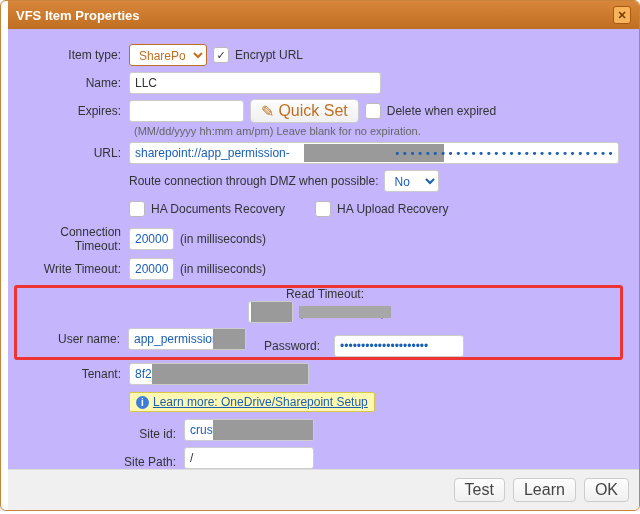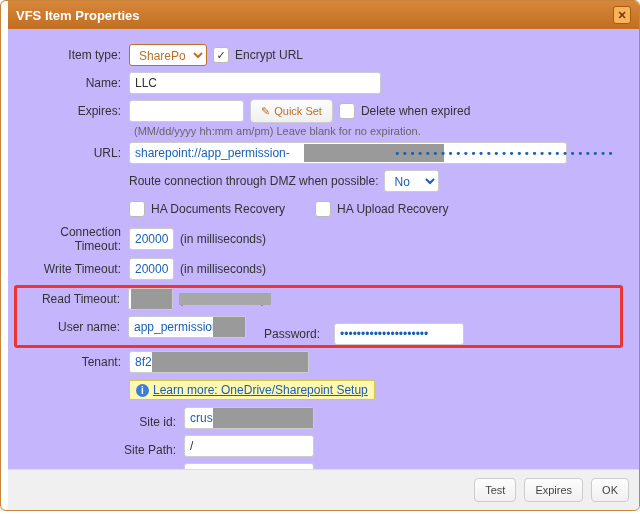--- a/index.html
+++ b/index.html
@@ -76,21 +76,21 @@
   select.sel { color: #1a5fb4; }
   .txt.blue, .sel { color: #1a5fb4; }
   .btn {
     display: inline-flex;
     align-items: center;
     gap: 4px;
     border: 1px solid #ccc;
     background: linear-gradient(#fdfdfd,#f0f0f0);
     border-radius: 4px;
     padding: 3px 10px;
-    font-size: 11px;
+    font-size: 16px;
     color: #c06f22;
     cursor: pointer;
     height: 24px;
   }
   .btn.neutral { color: #444; }
   .checkbox {
     width: 16px; height: 16px;
     border: 1px solid #bbb;
     border-radius: 3px;
     background: #fff;
@@ -201,21 +201,21 @@
         <span class="checkbox"></span>
         <span>Delete when expired</span>
       </div>
     </div>
     <div class="note">(MM/dd/yyyy hh:mm am/pm) Leave blank for no expiration.</div>
 
     <div class="row">
       <div class="lbl">URL:</div>
       <div class="ctrl">
         <div class="url-input">
-          <input class="txt blue" style="width: 438px;" value="sharepoint://app_permission-">
+          <input class="txt blue" style="width: 490px;" value="sharepoint://app_permission-">
           <div class="url-overlay"></div>
           <div class="url-dots">•••••••••••••••••••••••••••••</div>
         </div>
       </div>
     </div>
 
     <div class="row">
       <div class="lbl"></div>
       <div class="ctrl" style="font-size:12px;">
         <span>Route connection through DMZ when possible:</span>
@@ -244,21 +244,21 @@
 
     <div class="row">
       <div class="lbl">Write Timeout:</div>
       <div class="ctrl">
         <input class="txt blue" style="width: 45px;" value="20000">
         <span>(in milliseconds)</span>
       </div>
     </div>
 
     <div class="highlight-box">
-      <div class="row" style="margin-top:-3px;">
+      <div class="row" style="margin-top:-3px;flex-direction:column;">
         <div class="lbl" style="width:111px">Read Timeout:</div>
         <div class="ctrl">
           <div class="masked-input">
             <input class="txt blue" style="width: 45px;" value="20000">
             <div class="mask-overlay" style="width:41px"></div>
           </div>
           <div class="masked-input">
             <span style="color:#666">(in milliseconds)</span>
             <div class="mask-overlay" style="left:0;width:92px;background:#a7a7a7"></div>
           </div>
@@ -321,16 +321,16 @@
       <div class="lbl sm">Drive name:</div>
       <div class="ctrl">
           <input class="txt blue" style="width: 130px;" value="Documents">
         </div>
     </div>
 
   </div>
 
   <div class="footer">
     <button class="btn neutral">Test</button>
-    <button class="btn neutral">Expires</button>
+    <button class="btn neutral">Learn</button>
     <button class="btn neutral">OK</button>
   </div>
 </div>
 
 </body></html>

